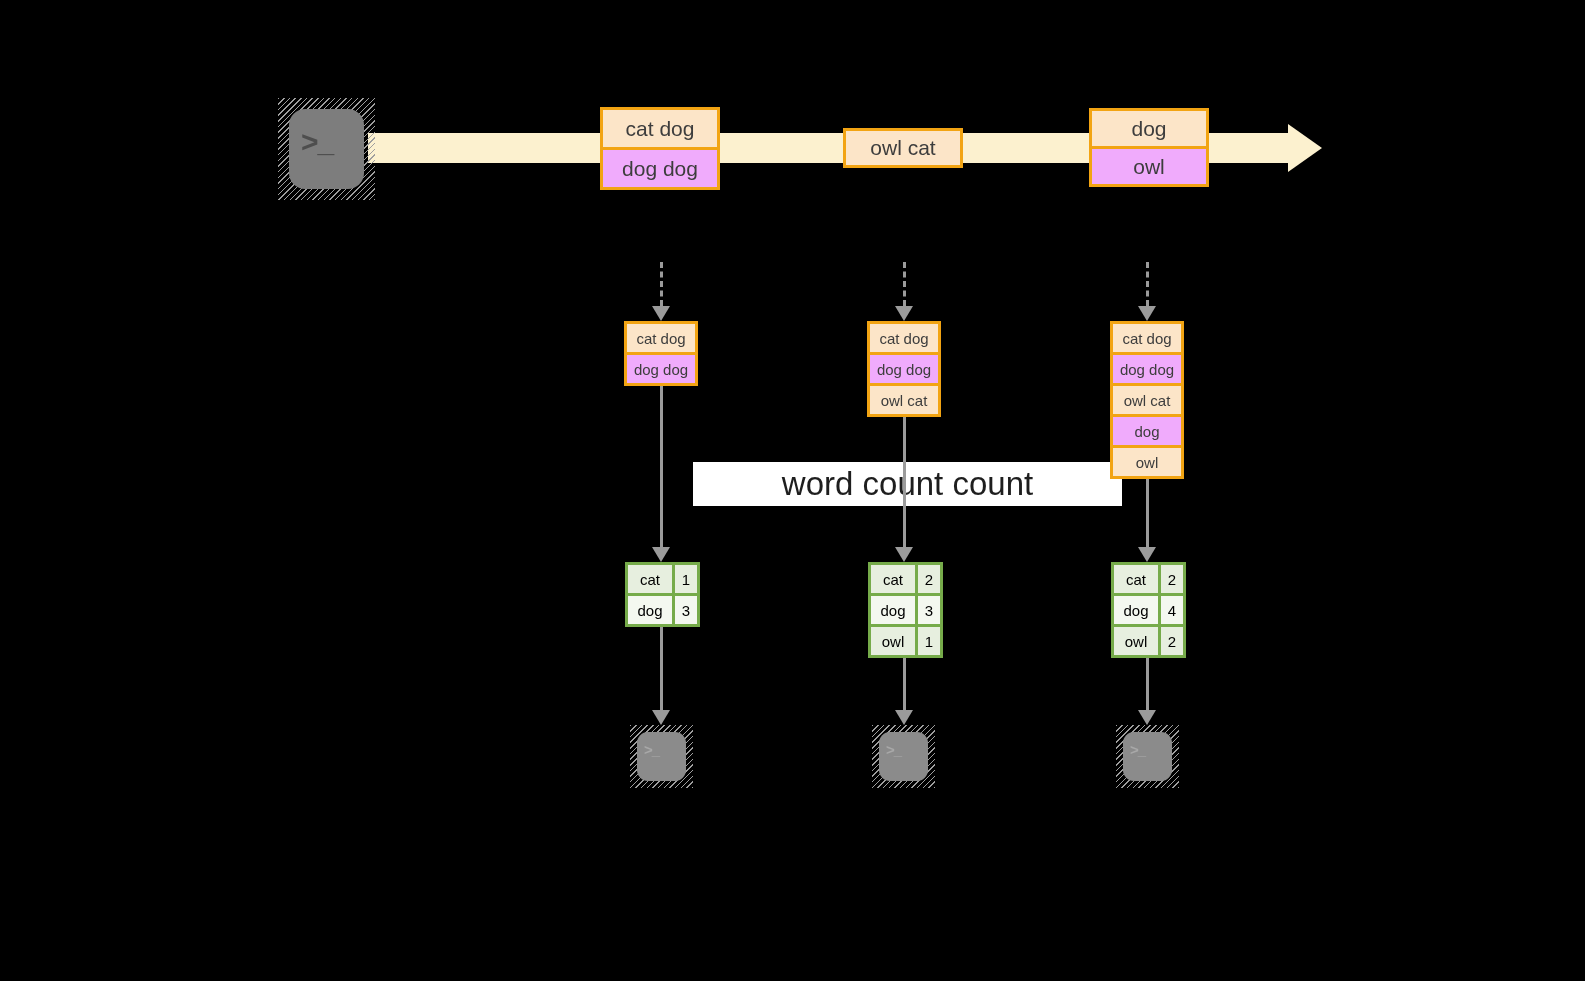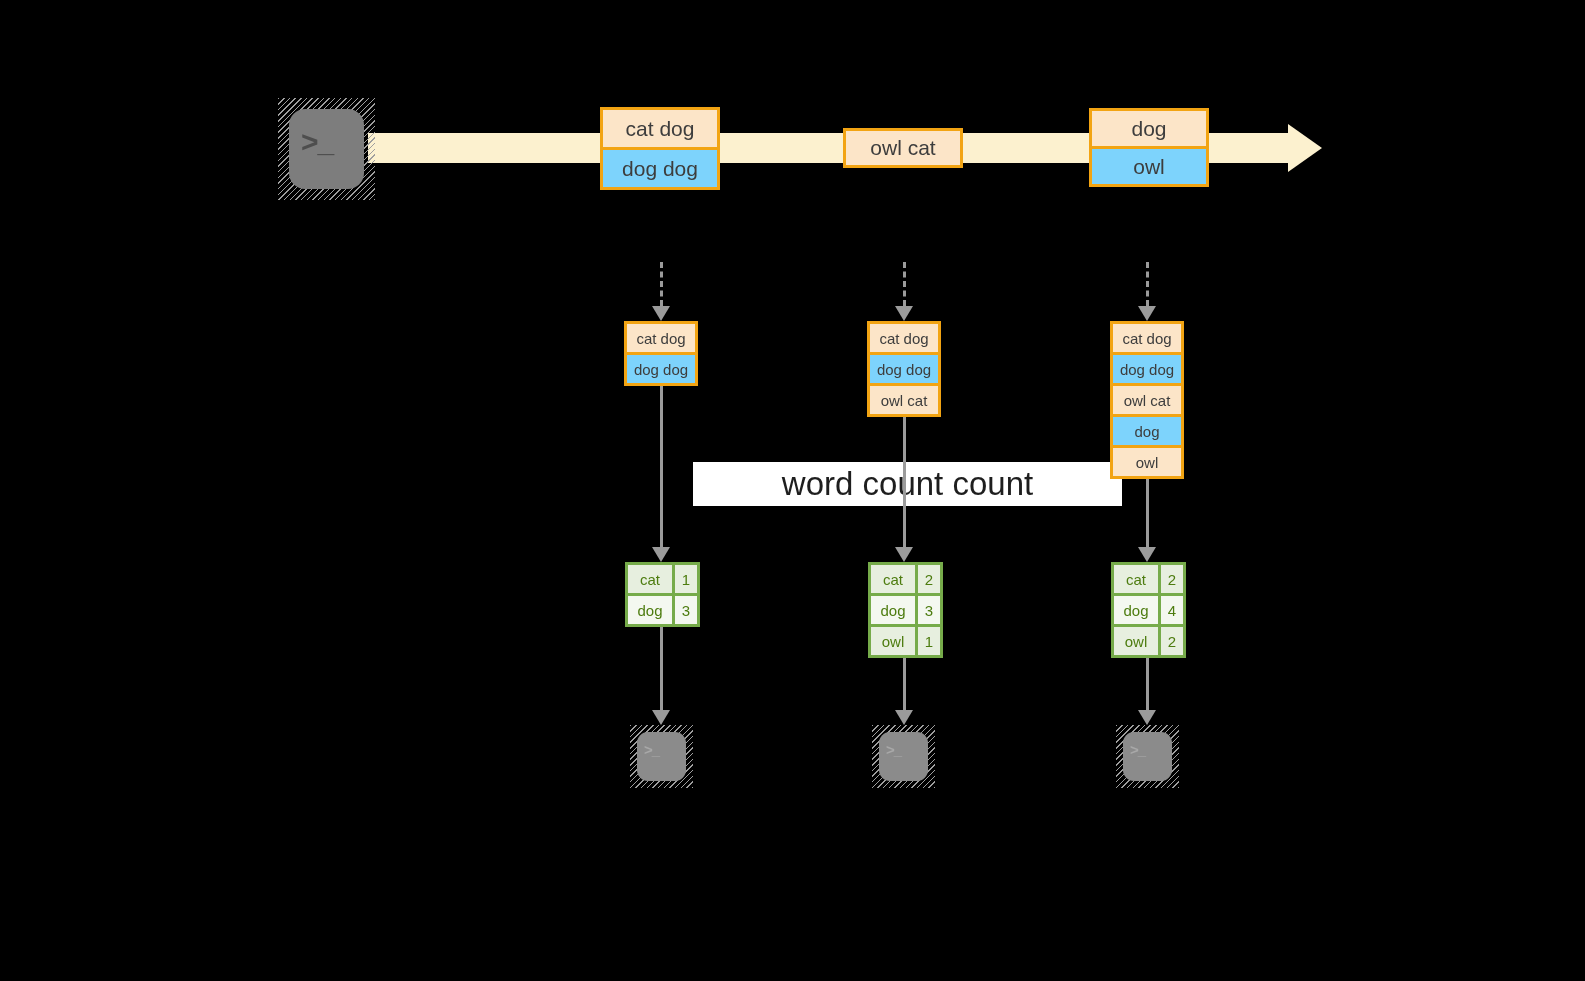--- a/index.html
+++ b/index.html
@@ -33,27 +33,27 @@
   .evbox{position:absolute;border:3px solid #F2A413;z-index:3;}
   .evrow{width:114px;display:flex;align-items:center;justify-content:center;
     font-size:21px;color:#3d3d3d;}
   .evrow + .evrow{border-top:3px solid #F2A413;}
   
   .stbox{position:absolute;border:3px solid #F2A413;z-index:3;}
   .strow{width:68px;height:28px;display:flex;align-items:center;justify-content:center;
     font-size:15px;color:#3d3d3d;}
   .strow + .strow{border-top:3px solid #F2A413;}
   .fill-peach{background:#FCE5C8;}
-  .fill-cream{background:#7dd3fc;}
+  .fill-cream{background:#f0abfc;}
   
   .rtable{position:absolute;border:3px solid #76AB4A;z-index:3;}
   .rrow{display:flex;}
   .rrow + .rrow{border-top:3px solid #76AB4A;}
   .rcell{height:28px;display:flex;align-items:center;justify-content:center;
-    font-size:15px;color:#4d7c0f;}
+    font-size:15px;color:#000000;}
   .rcell.word{width:44px;}
   .rcell.num{width:22px;border-left:3px solid #76AB4A;}
   .g1{background:#E7EFDF;}
   .g2{background:#F4F8F0;}
   
   .qlabel{position:absolute;left:693px;top:462px;width:429px;height:44px;background:#FFFFFF;
     display:flex;align-items:center;justify-content:center;
     font-size:33px;font-weight:300;color:#1e1e1e;z-index:1;}
 </style>
 </head>

